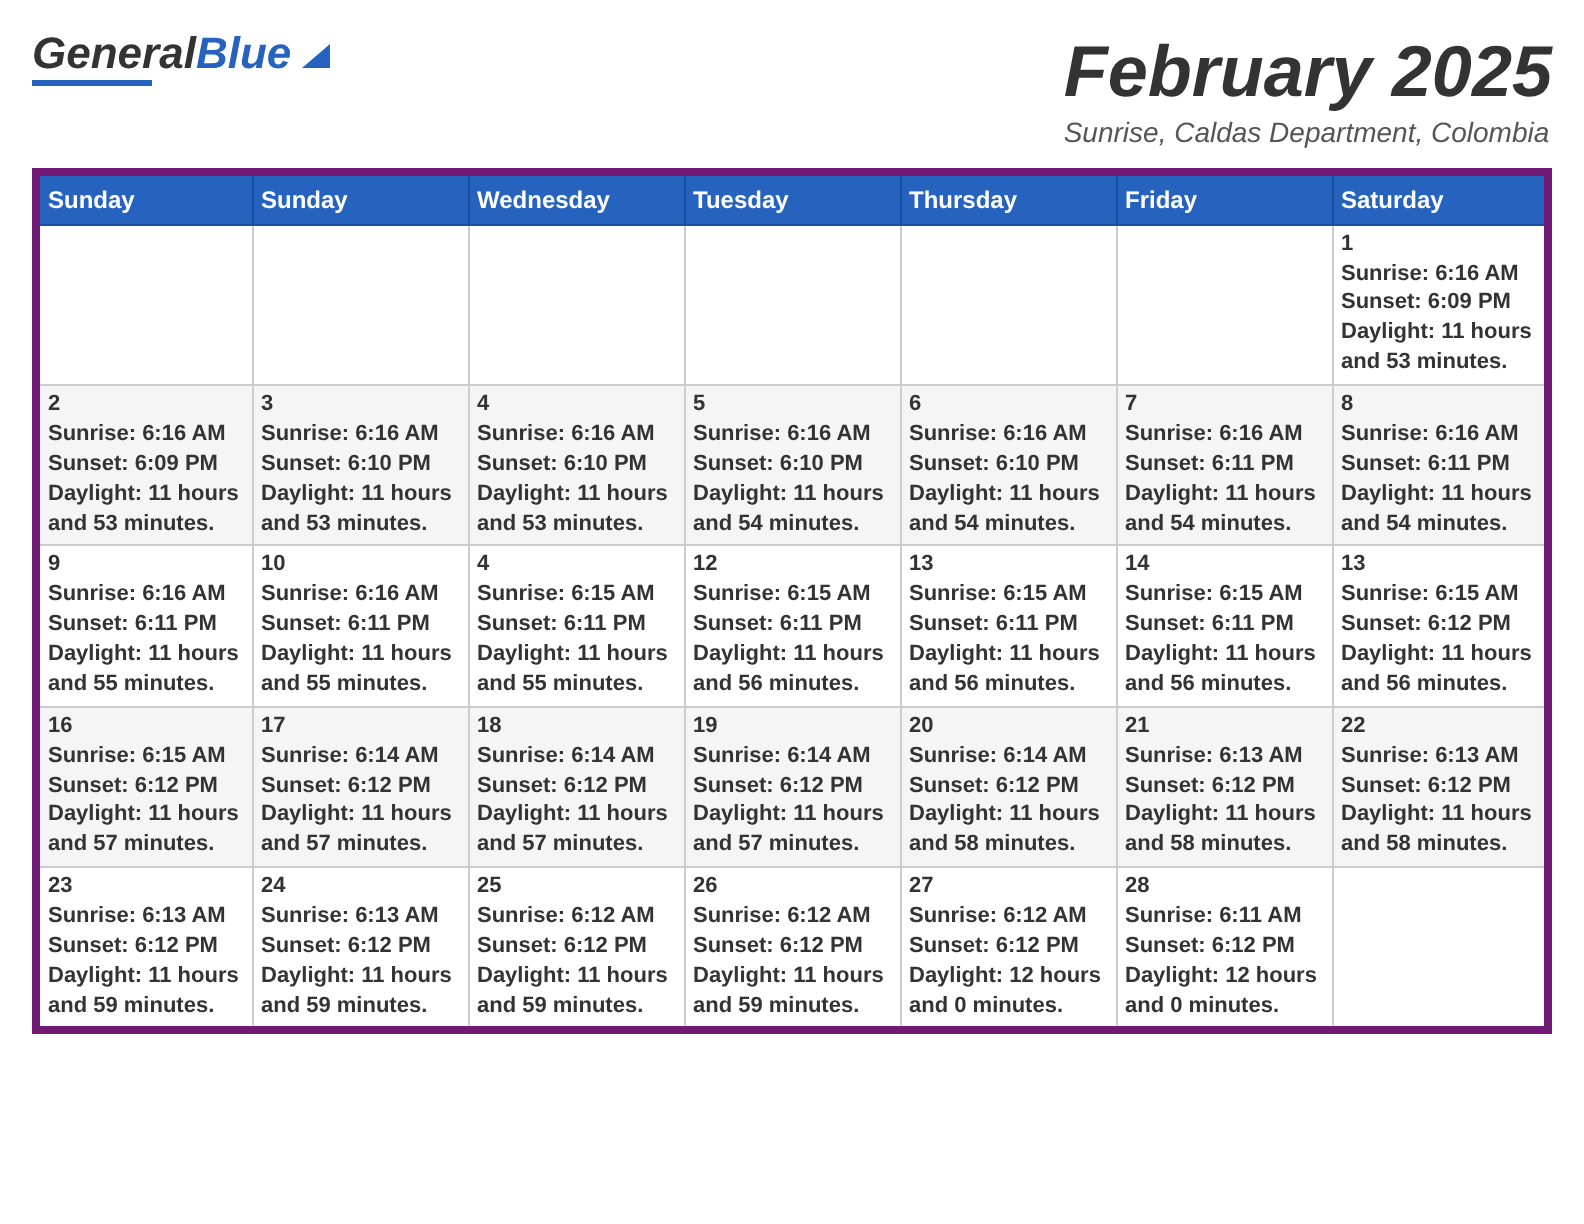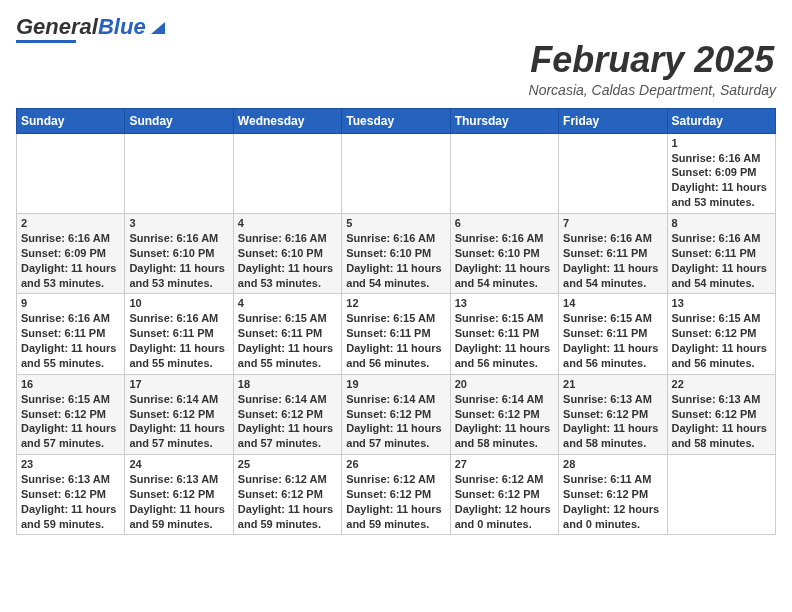--- a/index.html
+++ b/index.html
@@ -30,38 +30,37 @@
     }
     .logo-text span.general { color: #333; }
     .logo-text span.blue { color: #2563be; }
     .logo-line {
       width: 60px;
       height: 3px;
       background: #2563be;
       margin-top: 2px;
     }
     .title-block {
-      text-align: center;
-      margin-top: 24px;
+      text-align: left;
     }
     .month-title {
       font-size: 36px;
       font-weight: bold;
       color: #333;
       line-height: 1.1;
     }
     .location-title {
       font-size: 14px;
       color: #555;
       margin-top: 2px;
     }
     .calendar {
       width: 100%;
       border-collapse: collapse;
-      border: 1px solid #701a75;
+      border: 4px solid #701a75;
     }
     .calendar th {
       background: #2563be;
       color: #fff;
       font-size: 12px;
       font-weight: bold;
       padding: 5px 4px;
       text-align: left;
       border: 1px solid #1a4fa0;
     }
@@ -105,21 +104,21 @@
         <span class="general">General</span><span class="blue">Blue</span>
       </span>
       <svg width="18" height="18" viewBox="0 0 18 18" style="margin-left:1px;">
         <polygon points="4,16 18,4 18,16" fill="#2563be"></polygon>
       </svg>
     </div>
     <div class="logo-line"></div>
   </div>
   <div class="title-block">
     <div class="month-title">February 2025</div>
-    <div class="location-title">Norcasia, Caldas Department, Saturday</div>
+    <div class="location-title">Sunrise, Caldas Department, Colombia</div>
   </div>
 </div>
 
 <table class="calendar">
   <thead>
     <tr>
     <th>Sunday</th>
         <th>Sunday</th>
         <th>Wednesday</th>
         <th>Tuesday</th>

